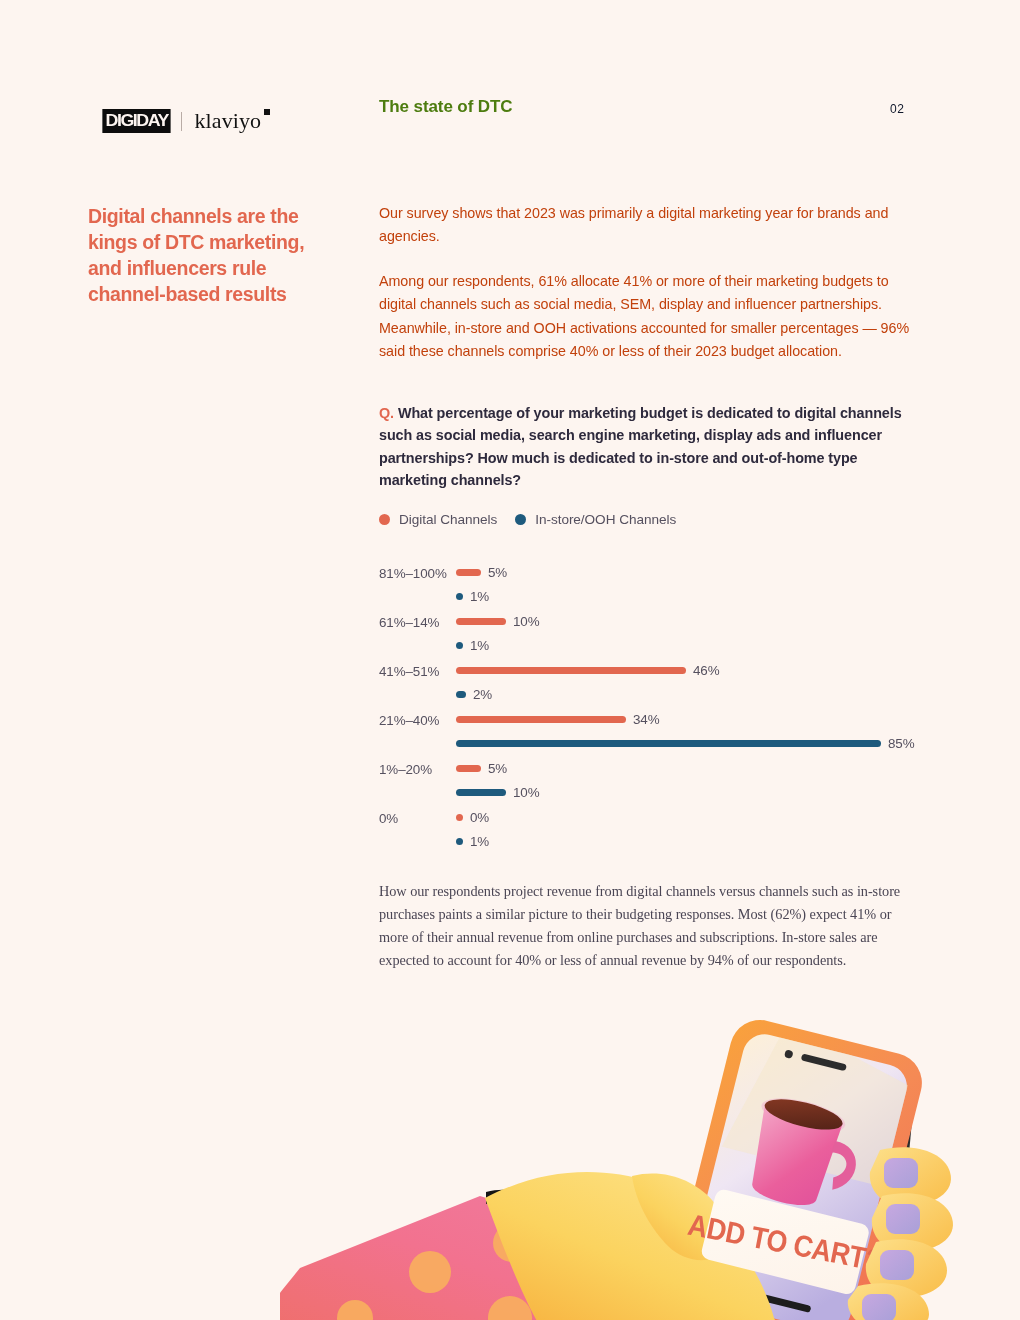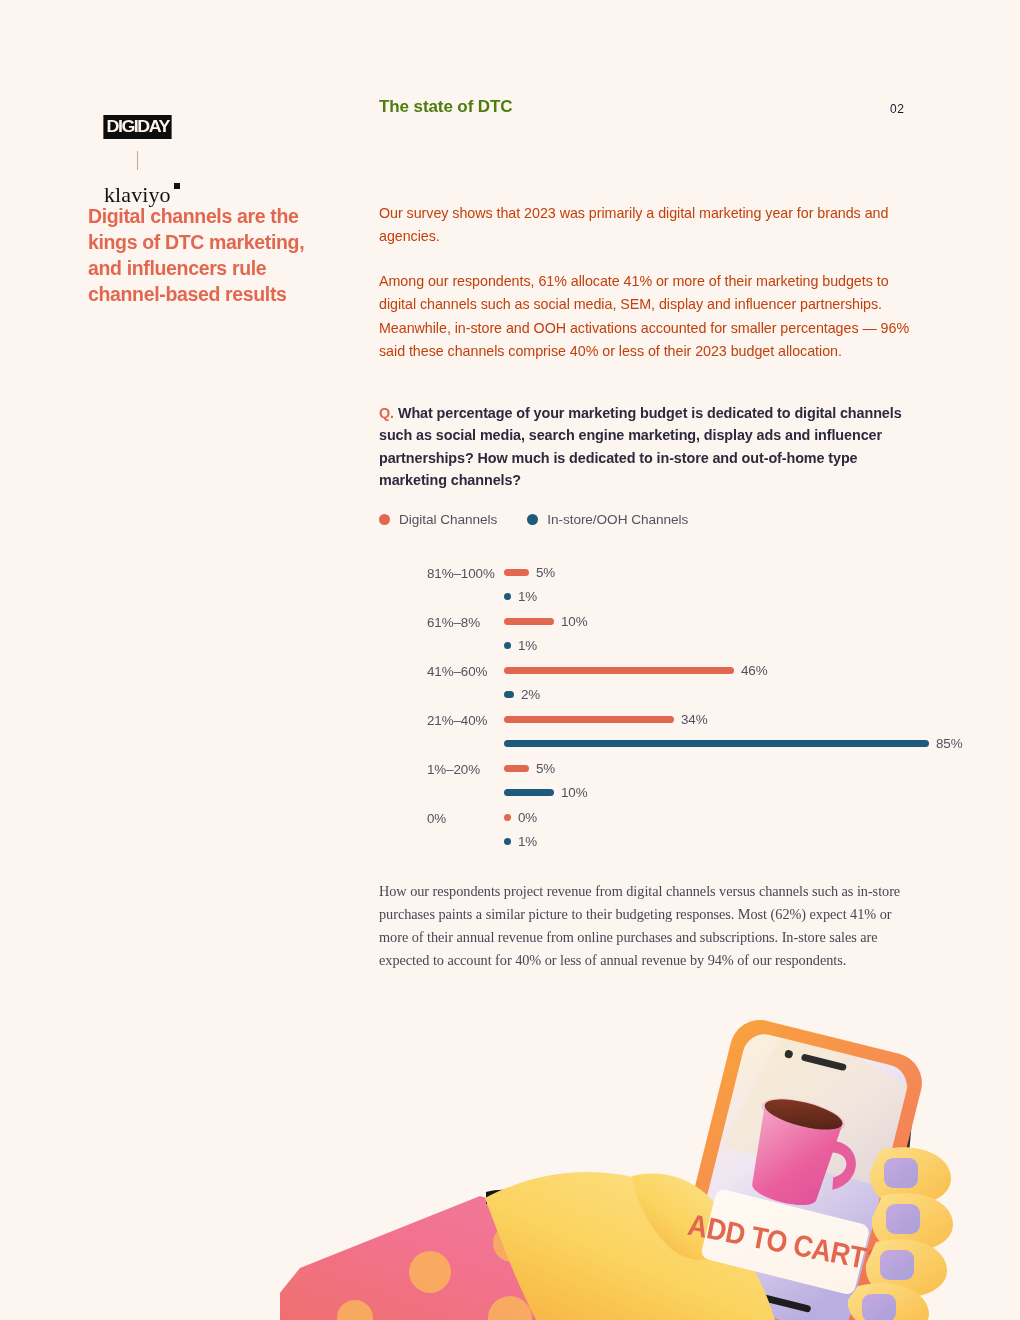--- a/index.html
+++ b/index.html
@@ -6,21 +6,21 @@
   html, body {
     width: 1020px; height: 1320px;
     background: #fdf5f0;
     font-family: "Liberation Sans", sans-serif;
     overflow: hidden;
   }
   .page { position: relative; width: 1020px; height: 1320px; overflow: hidden; }
 
   
   .header { position: absolute; left: 0; top: 95px; width: 1020px; height: 36px; }
-  .brand { position: absolute; left: 104px; top: 20px; display: flex; align-items: center; gap: 12px; flex-direction: column; }
+  .brand { position: absolute; left: 104px; top: 13px; display: flex; align-items: center; gap: 12px; }
   .logo-digiday {
     font-family: "Liberation Sans", sans-serif;
     font-weight: 700; font-size: 17px; letter-spacing: -1.4px;
     color: #0d0d0d; background: #0d0d0d; color: #fdf5f0;
     padding: 2px 3px; transform: scaleX(1.05);
     -webkit-text-stroke: 0;
   }
   .logo-sep { width: 1px; height: 19px; background: #b9aca6; }
   .logo-klaviyo {
     font-family: "Liberation Serif", serif;
@@ -57,31 +57,31 @@
   .question {
     position: absolute; left: 379px; top: 402px; width: 545px;
     font-size: 14.4px; font-weight: 700; line-height: 1.56;
     color: #2e2a3d; letter-spacing: -0.1px;
   }
   .q-mark { color: #e2674f; font-weight: 700; }
 
   
   .legend {
     position: absolute; left: 379px; top: 512px;
-    display: flex; align-items: center; gap: 30px;
+    display: flex; align-items: center; gap: 18px;
   }
   .legend-item { display: flex; align-items: center; gap: 9px; }
   .legend-dot { width: 11px; height: 11px; border-radius: 50%; display: block; }
   .legend-dot.digital { background: #e2674f; }
   .legend-dot.instore { background: #1e5a7d; }
   .legend-label { font-size: 13.6px; color: #55505f; letter-spacing: -0.05px; }
 
   
   .chart { position: absolute; left: 379px; top: 560px; width: 545px; }
-  .chart-row { position: relative; height: 49px; margin-bottom: 0; margin-left: 48px; }
+  .chart-row { position: relative; height: 49px; margin-bottom: 0; }
   .row-label {
     position: absolute; left: 0; top: 6px;
     font-size: 13.4px; color: #55505f; letter-spacing: -0.1px; white-space: nowrap;
   }
   .bars { position: absolute; left: 77px; top: 0; right: 0; }
   .bar-line { position: relative; height: 24px; display: flex; align-items: center; }
   .bar {
     height: 7px; border-radius: 4px; flex: 0 0 auto; min-width: 7px;
   }
   .bar.digital { background: #e2674f; }
@@ -146,34 +146,34 @@
             <div class="bar digital" style="width: 25px;"></div>
             <span class="bar-val">5%</span>
           </div>
           <div class="bar-line">
             <div class="bar instore" style="width: 7px;"></div>
             <span class="bar-val">1%</span>
           </div>
         </div>
       </div>
       <div class="chart-row">
-        <div class="row-label">61%–8%</div>
+        <div class="row-label">61%–14%</div>
         <div class="bars">
           <div class="bar-line">
             <div class="bar digital" style="width: 50px;"></div>
             <span class="bar-val">10%</span>
           </div>
           <div class="bar-line">
             <div class="bar instore" style="width: 7px;"></div>
             <span class="bar-val">1%</span>
           </div>
         </div>
       </div>
       <div class="chart-row">
-        <div class="row-label">41%–60%</div>
+        <div class="row-label">41%–51%</div>
         <div class="bars">
           <div class="bar-line">
             <div class="bar digital" style="width: 230px;"></div>
             <span class="bar-val">46%</span>
           </div>
           <div class="bar-line">
             <div class="bar instore" style="width: 10px;"></div>
             <span class="bar-val">2%</span>
           </div>
         </div>

